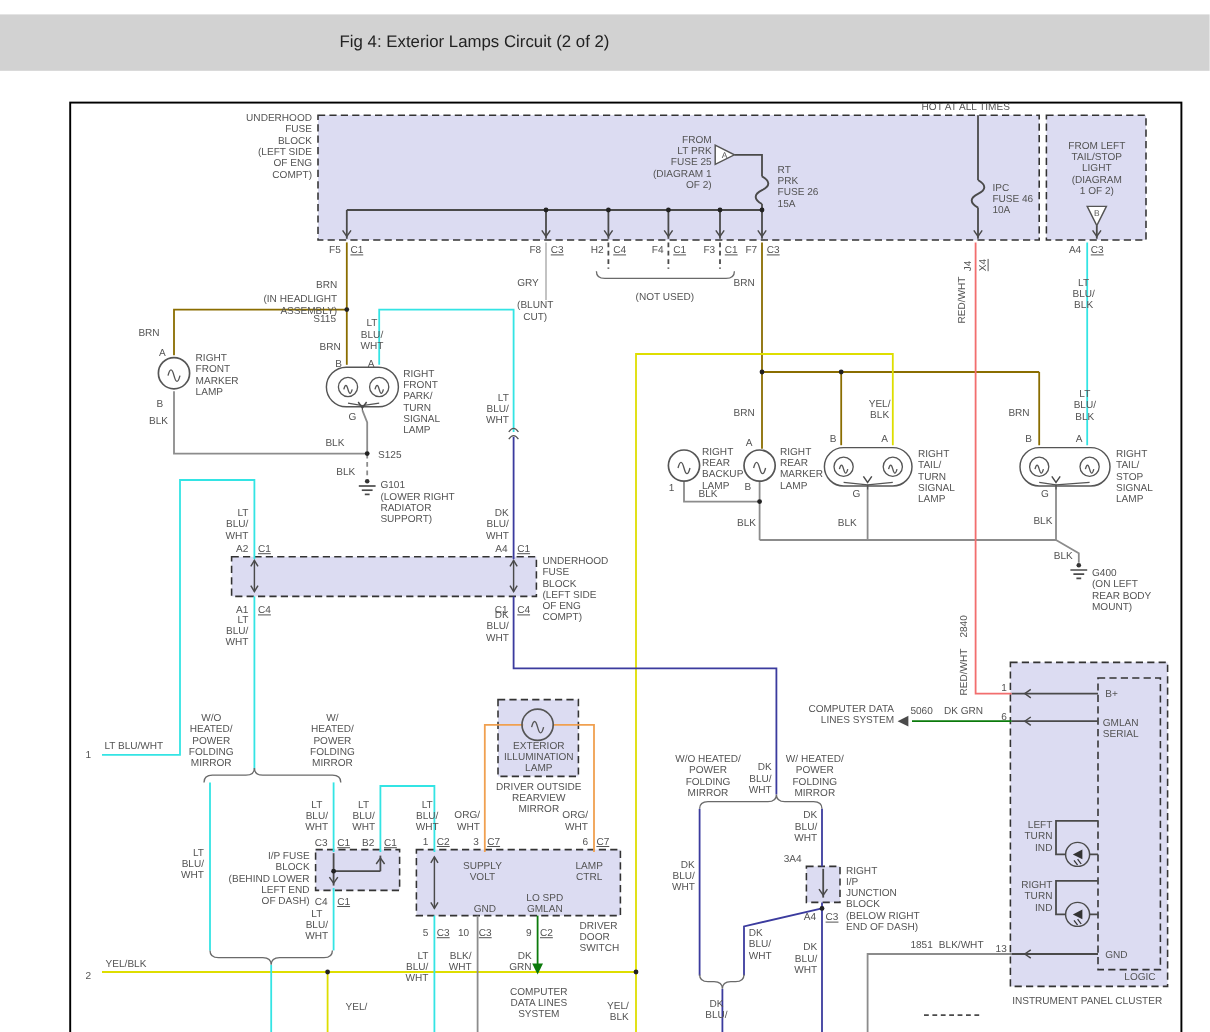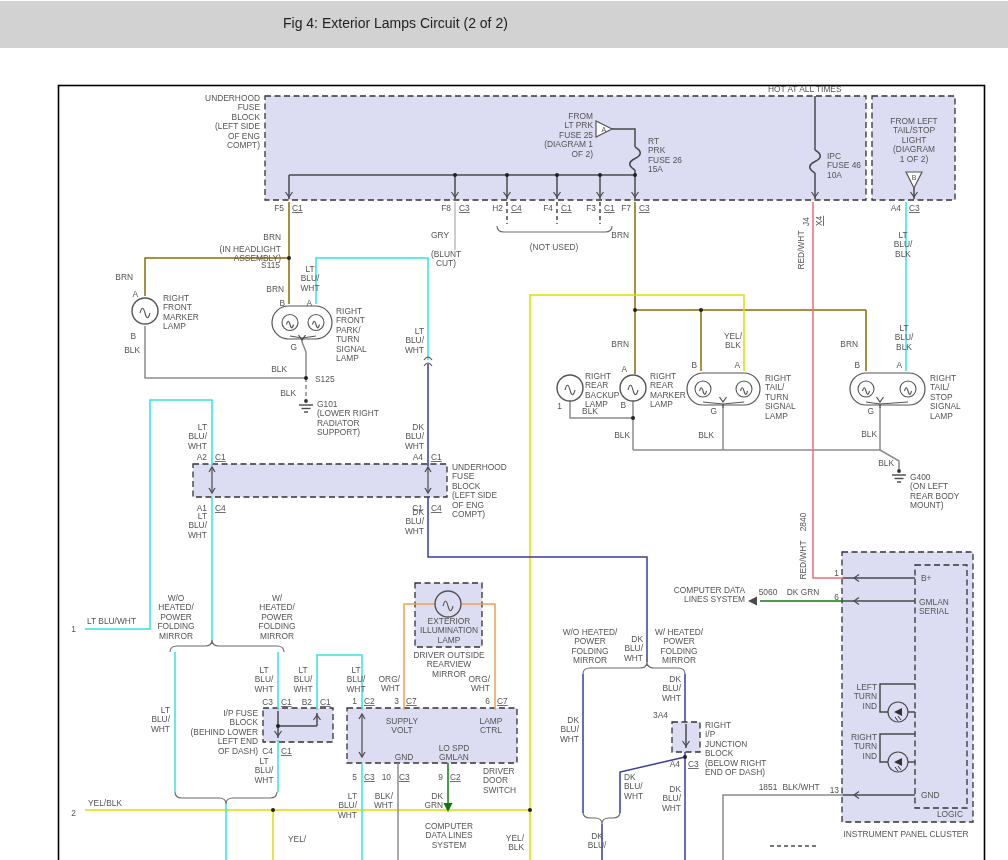--- a/index.html
+++ b/index.html
@@ -1,17 +1,17 @@
 <!DOCTYPE html>
 <html><head>
 <meta charset="utf-8">
 <style>
   html,body{margin:0;padding:0;background:#ffffff;width:1008px;height:860px;overflow:hidden;
     font-family:"Liberation Sans", sans-serif;}
-  #titlebar{position:absolute;left:0;top:1px;width:1008px;height:47px;background:#d2d2d2;}
+  #titlebar{position:absolute;left:0;top:12px;width:1008px;height:47px;background:#d2d2d2;}
   #titlebar span{position:absolute;left:283px;top:0;line-height:44px;font-size:14px;color:#222;}
   #diagram-wrap{position:absolute;left:0;top:0;width:1008px;height:860px;}
   svg text{font-family:"Liberation Sans", sans-serif;}
 </style>
 </head>
 <body>
 
 <div id="titlebar">
   <span>Fig 4: Exterior Lamps Circuit (2 of 2)</span>
 </div>

